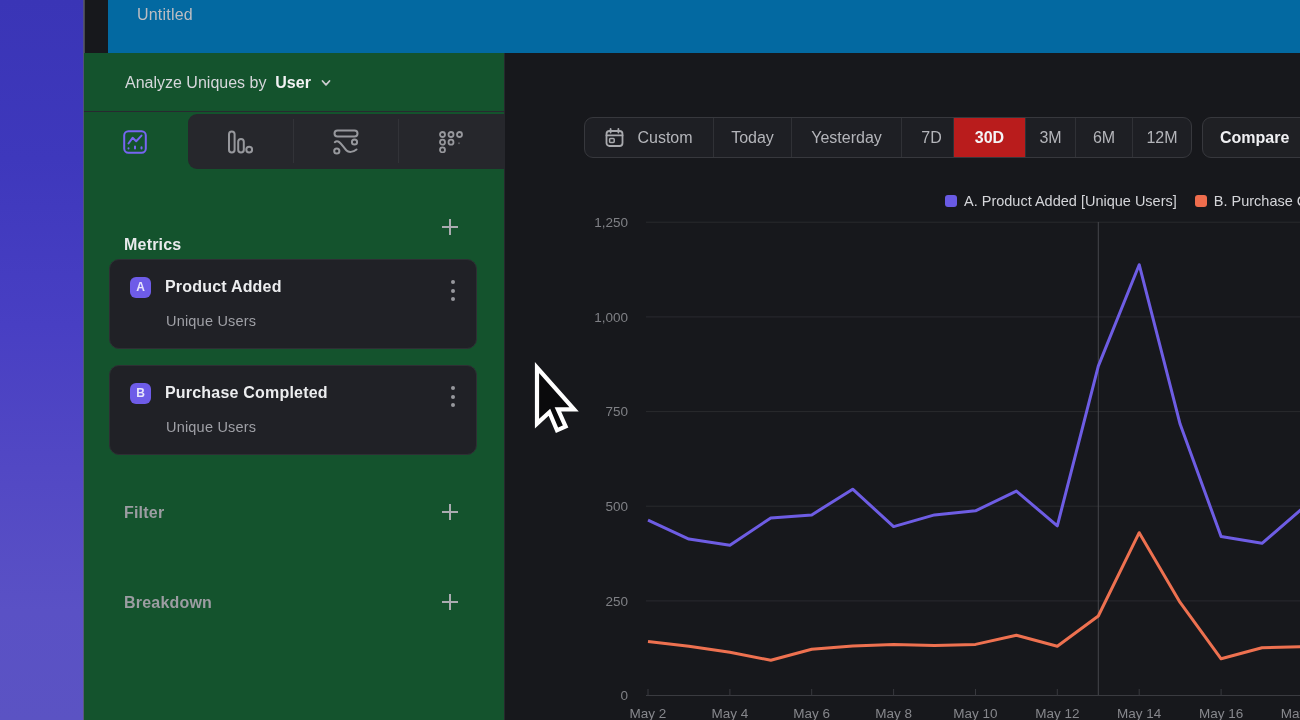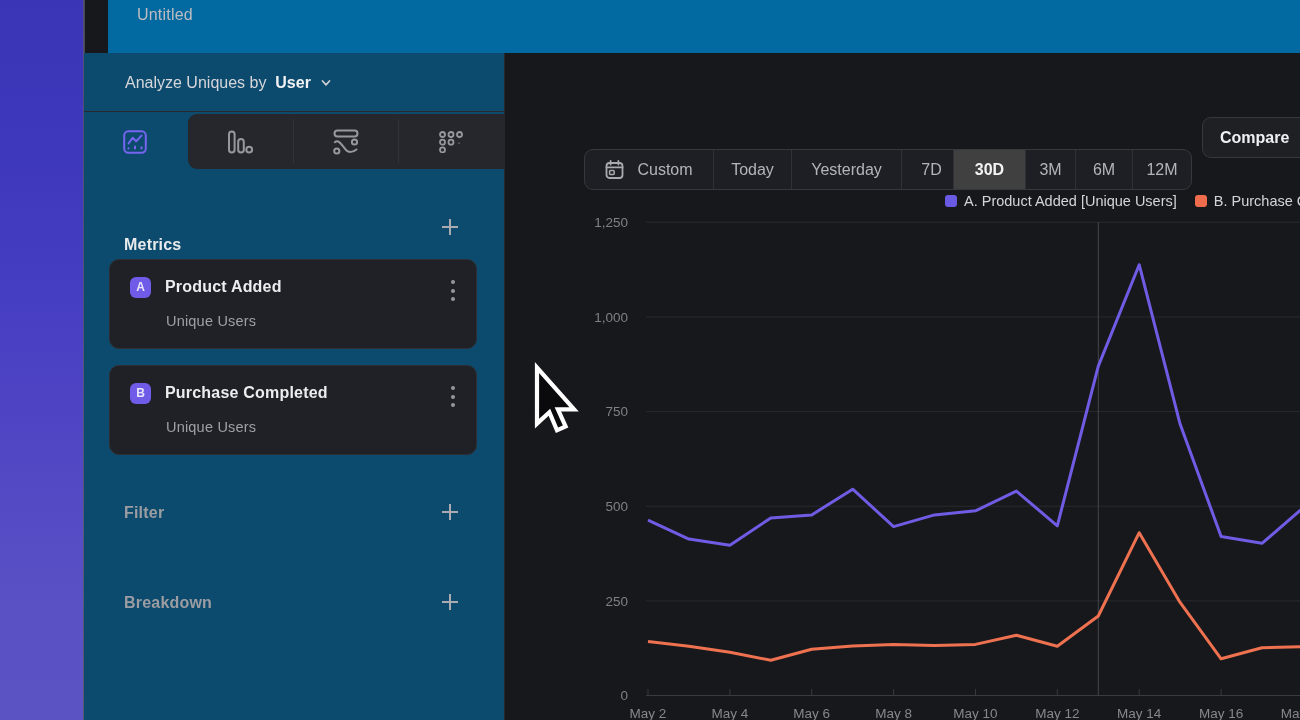--- a/index.html
+++ b/index.html
@@ -11,21 +11,21 @@
   
   #strip { left:0; top:0; width:84px; height:720px;
     background:linear-gradient(180deg,#3a35b6 0%,#3e38bc 22%,#483fc3 45%,#5248c4 65%,#5a51c5 85%,#5b53c3 100%); }
   #strip-edge { left:83px; top:0; width:2px; height:720px; background:#5a5a60; opacity:.75; }
 
   
   #topbar { left:84px; top:0; width:1216px; height:67px; background:#0369a1; border-bottom:1px solid #2a2b30;margin-left:24px; }
   #untitled { position:absolute; left:29px; top:6px; font-size:16px; color:#bcbdc2; font-weight:500; letter-spacing:.2px; }
 
   
-  #lpanel { left:84px; top:53px; width:421px; height:667px; background:#0c4a6e; border-right:1px solid #27282d; }
+  #lpanel { left:84px; top:53px; width:421px; height:667px; background:#14532d; border-right:1px solid #27282d; }
   #analyze-row { position:absolute; left:0; top:0; width:100%; height:59px; border-bottom:1px solid #282930; }
   #analyze-text { position:absolute; left:41px; top:21px; font-size:16px; color:#d6d7db; }
   #analyze-text b { color:#f2f2f4; font-weight:700; }
   .chev { display:inline-block; width:10px; height:10px; margin-left:10px; position:relative; top:0px; }
 
   
   #tabbar { position:absolute; left:0; top:60px; width:421px; height:57px; }
   #tab-light { position:absolute; left:104px; top:1px; width:317px; height:55px; background:#26272c; border-radius:9px 0 0 9px; }
   .tabsep { position:absolute; top:6px; width:1px; height:44px; background:#323338; }
   .ticon { position:absolute; top:0; }
@@ -44,25 +44,25 @@
   .ctitle { position:absolute; left:55px; top:18px; font-size:16px; font-weight:600; color:#ecedef; letter-spacing:.2px; }
   .csub { position:absolute; left:56px; top:53px; font-size:14.5px; color:#9fa0a6; letter-spacing:.2px; }
   .dots { position:absolute; left:341px; top:20px; width:4px; }
   .dots i { display:block; width:4px; height:4px; border-radius:50%; background:#97989d; margin-bottom:4.5px; }
 
   
   #rpanel { left:505px; top:53px; width:795px; height:667px; background:#17181c; }
 
   
   #datebar { position:absolute; left:79px; top:64px; height:41px; display:flex;
-    border:1px solid #37383d; background:#1e1f24; border-radius:9px; overflow:hidden;margin-top:32px; }
+    border:1px solid #37383d; background:#1e1f24; border-radius:9px; overflow:hidden; }
   .dseg { height:100%; display:flex; align-items:center; justify-content:center;
     font-size:16px; color:#b4b5ba; border-left:1px solid #303136; padding:0; }
   .dseg:first-child { border-left:none; }
-  .dseg.active { background:#404040; color:#f4f4f6; font-weight:700; }
+  .dseg.active { background:#b91c1c; color:#f4f4f6; font-weight:700; }
   #compare { position:absolute; left:697px; top:64px; width:120px; height:41px;
     border:1px solid #37383d; background:#1f2024; border-radius:9px;
     font-size:16px; font-weight:700; color:#f0f0f3; line-height:39px; padding-left:17px; }
 
   
   #legend { position:absolute; left:440px; top:140px; width:360px; height:14px;
     white-space:nowrap; font-size:14.5px; color:#d4d5d9; }
   .sw { display:inline-block; width:12px; height:12px; border-radius:3px; margin-right:7px;
     position:relative; top:1px; }
 

